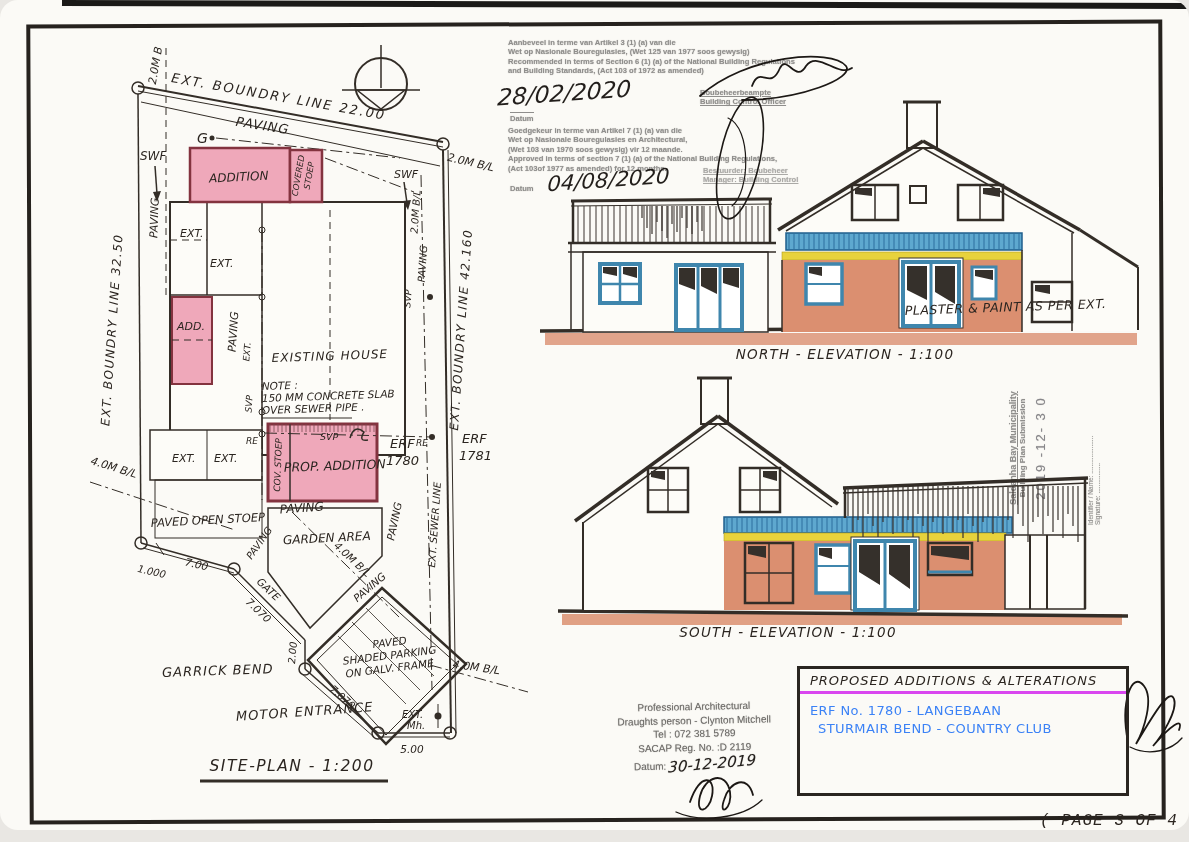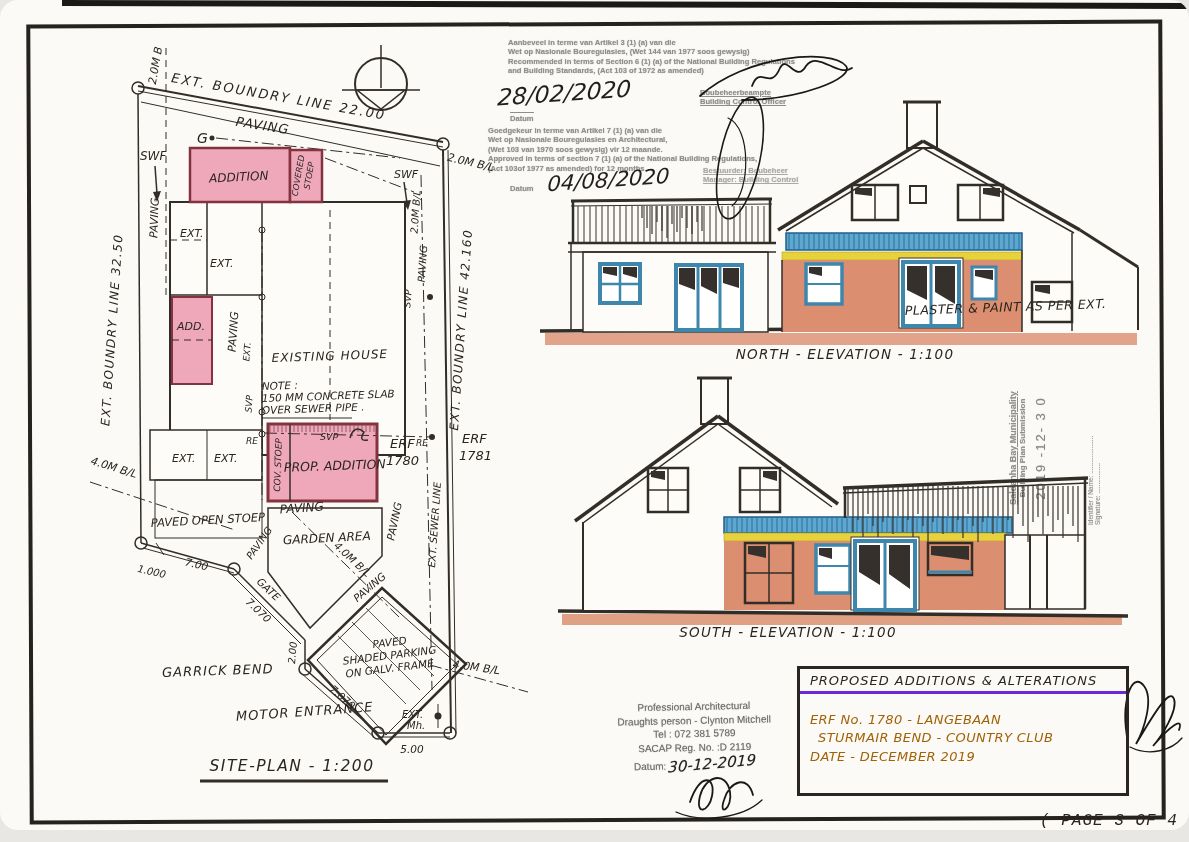--- a/index.html
+++ b/index.html
@@ -24,56 +24,56 @@
   .blue{fill:#5ea8cf;}
   .yellow{fill:#e8d23c;}
   .glass{fill:#35302b;}
   
   .stamp{color:#8f8e8c;text-shadow:0 0 1.2px #bcbab6;font-weight:bold;font-size:7.6px;line-height:1.25;}
   .stamp .u{text-decoration:underline;}
   .hw{font-family:"DejaVu Sans",sans-serif;font-style:italic;color:#221e1b;display:inline-block;transform:skewX(-8deg) rotate(-4deg);}
   .muni{transform:rotate(-90deg);transform-origin:center;color:#8f8e8c;text-shadow:0 0 1px #c0bfbb;}
   #title-block{left:797px;top:666px;width:326px;height:124px;border:3px solid #2a2520;z-index:3;}
   #title-block .tb-title{font-family:"DejaVu Sans",sans-serif;font-style:italic;font-size:13px;letter-spacing:1px;
-      color:#2b2520;padding:4px 8px 3px 10px;border-bottom:3px solid #6d28d9;}
-  #title-block .tb-body{font-family:"DejaVu Sans",sans-serif;font-style:italic;font-size:13px;color:#a16207;
-      padding:17px 10px;line-height:1.42;letter-spacing:.4px;}
+      color:#2b2520;padding:4px 8px 3px 10px;border-bottom:3px solid #d946ef;}
+  #title-block .tb-body{font-family:"DejaVu Sans",sans-serif;font-size:13px;color:#3b82f6;
+      padding:8px 10px;line-height:1.42;letter-spacing:.4px;}
   #page-note{left:1040px;top:780px;font-family:Liberation Mono, monospace;font-style:italic;font-size:16px;
       color:#2b2520;z-index:3;letter-spacing:1px;margin-top:32px;}
   #arch-stamp{left:592px;top:700px;width:205px;text-align:center;color:#6f6d6a;font-size:10px;line-height:1.35;
       text-shadow:0 0 1px #aaa8a4;transform:rotate(-1.2deg);z-index:1;}
   #arch-stamp .hw{font-size:15px;}
   .datumline{display:inline-block;border-top:1px solid #8f8e8c;padding-top:1px;}
 </style>
 </head>
 <body>
 
 <div id="page">
 
   <div id="top-sliver" class="abs"></div>
   <div id="frame" class="abs"></div>
 
   <div class="abs stampdiv stamp" style="left:508px;top:38px;width:340px;">
     <div>Aanbeveel in terme van Artikel 3 (1) (a) van die</div>
-    <div>Wet op Nasionale Bouregulasies, (Wet 144 van 1977 soos gewysig)</div>
+    <div>Wet op Nasionale Bouregulasies, (Wet 125 van 1977 soos gewysig)</div>
     <div>Recommended in terms of Section 6 (1) (a) of the National Building Regulations</div>
     <div>and Building Standards, (Act 103 of 1972 as amended)</div>
   </div>
   <div class="abs stampdiv" style="left:498px;top:80px;font-size:23px;z-index:3;">
     <span class="hw">28/02/2020</span>
   </div>
   <div class="abs stampdiv stamp" style="left:510px;top:112px;">
     <span class="datumline">Datum</span>
   </div>
   <div class="abs stampdiv stamp" style="left:700px;top:88px;">
     <div class="u">Boubeheerbeampte</div>
     <div class="u">Building Control Officer</div>
   </div>
 
-  <div class="abs stampdiv stamp" style="left:488px;top:126px;width:345px;">
+  <div class="abs stampdiv stamp" style="left:508px;top:126px;width:345px;">
     <div>Goedgekeur in terme van Artikel 7 (1) (a) van die</div>
     <div>Wet op Nasionale Bouregulasies en Architectural,</div>
     <div>(Wet 103 van 1970 soos gewysig) vir 12 maande.</div>
     <div>Approved in terms of section 7 (1) (a) of the National Building Regulations,</div>
     <div>(Act 103of 1977 as amended) for 12 months.</div>
   </div>
   <div class="abs stampdiv stamp" style="left:510px;top:184px;">
     <span>Datum</span>
   </div>
   <div class="abs stampdiv" style="left:548px;top:168px;font-size:21px;z-index:3;">
@@ -661,18 +661,17 @@
       <path d="M1128,742 C1120,702 1132,670 1144,686 C1154,699 1144,730 1136,744 C1156,710 1170,688 1174,699 C1178,710 1162,736 1153,746 C1170,726 1184,716 1179,730"></path>
       <path d="M1130,747 C1150,757 1172,750 1182,738" stroke-width="1.3"></path>
     </g>
   </svg>
 
   <div id="title-block" class="abs overlaydiv">
     <div class="tb-title">PROPOSED ADDITIONS &amp; ALTERATIONS</div>
     <div class="tb-body">
       <div>ERF No. 1780 - LANGEBAAN</div>
       <div style="padding-left:8px;">STURMAIR BEND - COUNTRY CLUB</div>
-      <div>DATE - DECEMBER 2019</div>
     </div>
   </div>
   <div id="page-note" class="abs">( PAGE 3 OF 4 )</div>
 
 </div>
 
 </body></html>

